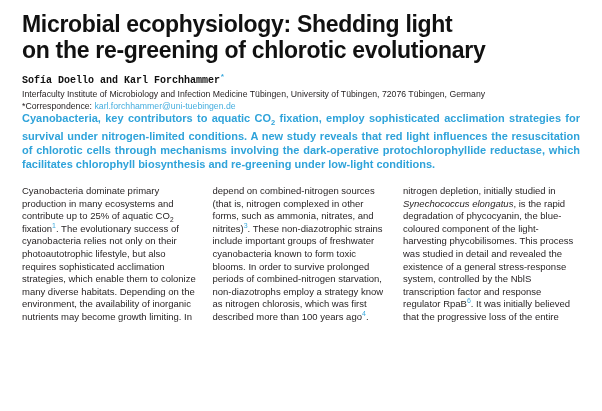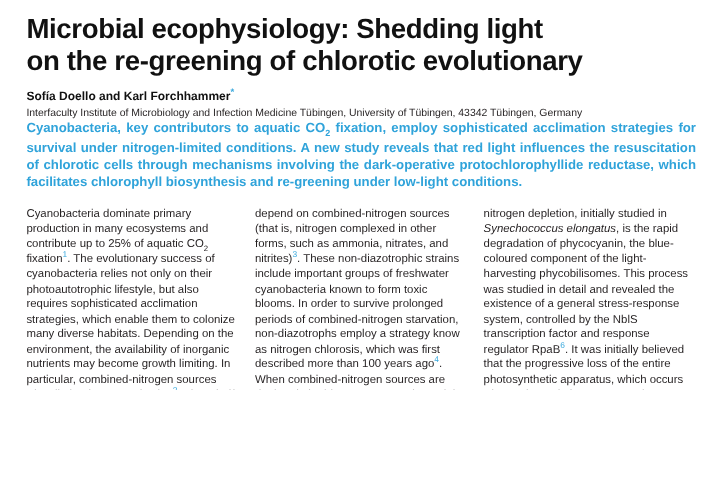--- a/index.html
+++ b/index.html
@@ -21,20 +21,21 @@
     letter-spacing: -0.3px;
     color: #111111;
   }
   .title span { display: block; }
   .byline {
     margin-top: 8px;
     font-size: 10px;
     font-weight: bold;
     line-height: 12px;
     color: #111111;
+    font-family: Liberation Mono, monospace;
   }
   .byline .mark {
     color: #3aa9dd;
     font-size: 8px;
     vertical-align: super;
     font-weight: bold;
   }
   .meta {
     font-size: 8.7px;
     line-height: 11.4px;
@@ -81,21 +82,22 @@
 <div class="page">
 
   <h1 class="title">
     <span>Microbial ecophysiology: Shedding light</span>
     <span>on the re-greening of chlorotic evolutionary</span>
   </h1>
 
   <p class="byline"><span>Sofía Doello and Karl Forchhammer</span><span class="mark">*</span></p>
 
   <div class="meta meta-block">
-    <p class="meta">Interfaculty Institute of Microbiology and Infection Medicine Tübingen, University of Tübingen, 43342 Tübingen, Germany</p>
+    <p class="meta">Interfaculty Institute of Microbiology and Infection Medicine Tübingen, University of Tübingen, 72076 Tübingen, Germany</p>
+    <p class="meta"><span>*Correspondence: </span><a class="link">karl.forchhammer@uni-tuebingen.de</a></p>
   </div>
 
   <p class="abstract"><span>Cyanobacteria, key contributors to aquatic CO</span><sub>2</sub><span> fixation, employ sophisticated acclimation strategies for survival under nitrogen-limited conditions. A new study reveals that red light influences the resuscitation of chlorotic cells through mechanisms involving the dark-operative protochlorophyllide reductase, which facilitates chlorophyll biosynthesis and re-greening under low-light conditions.</span></p>
 
   <div class="columns">
     <div class="col"><span>Cyanobacteria dominate primary production in many ecosystems and contribute up to 25% of aquatic CO</span><sub>2</sub><span> fixation</span><sup>1</sup><span>. The evolutionary success of cyanobacteria relies not only on their photoautotrophic lifestyle, but also requires sophisticated acclimation strategies, which enable them to colonize many diverse habitats. Depending on the environment, the availability of inorganic nutrients may become growth limiting. In particular, combined-nitrogen sources often limit primary production</span><sup>2</sup><span>. About half of all known cyanobacterial species can fix atmospheric nitrogen (referred to as diazotrophy), whereas the remainder</span></div>
     <div class="col"><span>depend on combined-nitrogen sources (that is, nitrogen complexed in other forms, such as ammonia, nitrates, and nitrites)</span><sup>3</sup><span>. These non-diazotrophic strains include important groups of freshwater cyanobacteria known to form toxic blooms. In order to survive prolonged periods of combined-nitrogen starvation, non-diazotrophs employ a strategy know as nitrogen chlorosis, which was first described more than 100 years ago</span><sup>4</sup><span>. When combined-nitrogen sources are depleted, the blue-green cyanobacterial cells bleach, turning pale yellow due to the degradation of their light-harvesting systems</span><sup>5</sup><span>. The first visible response to</span></div>
     <div class="col"><span>nitrogen depletion, initially studied in </span><i>Synechococcus elongatus</i><span>, is the rapid degradation of phycocyanin, the blue-coloured component of the light-harvesting phycobilisomes. This process was studied in detail and revealed the existence of a general stress-response system, controlled by the NblS transcription factor and response regulator RpaB</span><sup>6</sup><span>. It was initially believed that the progressive loss of the entire photosynthetic apparatus, which occurs after prolonged nitrogen starvation, represented cell death. However, careful examination of chlorotic cultures of </span><i>S. elongatus</i><span> showed that most cells</span></div>
   </div>
 

